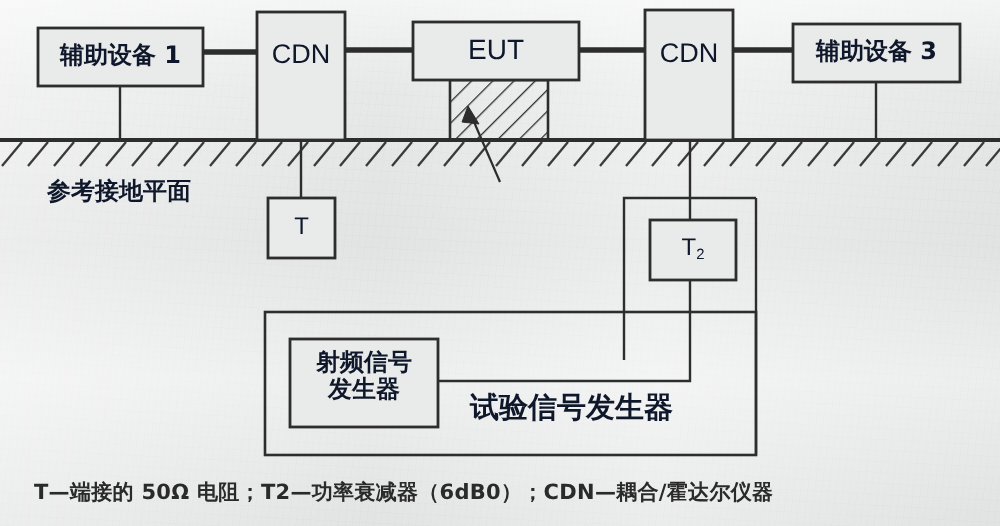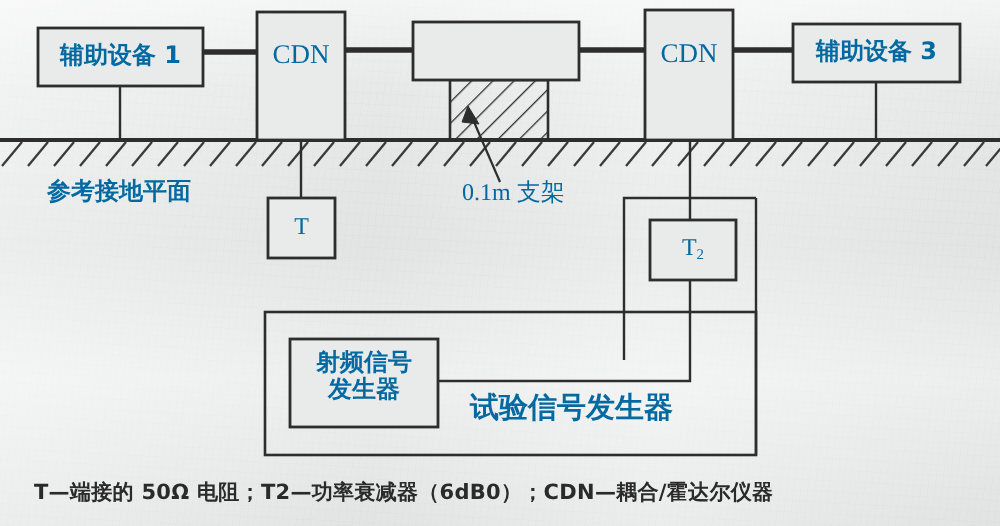--- a/index.html
+++ b/index.html
@@ -30,31 +30,31 @@
     pointer-events: none;
   }
   #svg-layer {
     position: absolute;
     inset: 0;
     width: 1000px;
     height: 526px;
   }
   .lbl {
     position: absolute;
-    color: #0369a1;
+    color: #0f172a;
     white-space: nowrap;
     line-height: 1.12;
     text-rendering: geometricPrecision;
   }
   .cjk {
     font-family: "DejaVu Sans", "Liberation Sans", sans-serif;
     font-weight: 700;
   }
   .latin {
-    font-family: Liberation Serif, serif;
+    font-family: Liberation Sans, sans-serif;
   }
   .box-label {
     text-align: center;
   }
   #caption {
     position: absolute;
     left: 34px;
     top: 481px;
     font-size: 21px;
     letter-spacing: 0.3px;
@@ -181,38 +181,38 @@
       <rect x="268" y="198" width="67" height="60"></rect>
       <rect x="650" y="220" width="86" height="60"></rect>
       <rect x="290" y="339" width="148" height="88"></rect>
     </g>
   </svg>
 
   <div class="lbl cjk box-label" style="left:38px; top:42px; width:165px; font-size:24px;">辅助设备 1</div>
 
   <div class="lbl latin box-label" style="left:257px; top:39px; width:88px; font-size:27px;">CDN</div>
 
+  <div class="lbl latin box-label" style="left:413px; top:34px; width:166px; font-size:28px;">EUT</div>
 
   <div class="lbl latin box-label" style="left:645px; top:38px; width:88px; font-size:27px;">CDN</div>
 
   <div class="lbl cjk box-label" style="left:793px; top:38px; width:167px; font-size:24px;">辅助设备 3</div>
 
   <div class="lbl latin box-label" style="left:268px; top:214px; width:67px; font-size:24px;">T</div>
 
   <div class="lbl latin box-label" style="left:650px; top:235px; width:86px; font-size:24px;">
     <span>T</span><sub>2</sub>
   </div>
 
   <div class="lbl cjk" style="left:47px; top:178px; font-size:24px;">参考接地平面</div>
 
   <div class="lbl cjk box-label" style="left:290px; top:349px; width:148px; font-size:24px;">
     <div>射频信号</div>
     <div>发生器</div>
   </div>
 
-  <div class="lbl" style="left:462px; top:180px; font-size:24px; font-family:'Liberation Serif',serif;">0.1m 支架</div>
 
   <div class="lbl cjk" style="left:470px; top:391px; font-size:29px;">试验信号发生器</div>
 
   <div id="caption" class="lbl cjk">T—端接的 50Ω 电阻；T2—功率衰减器（6dB0）；CDN—耦合/霍达尔仪器</div>
 
 
 </div>
 
 </body></html>

